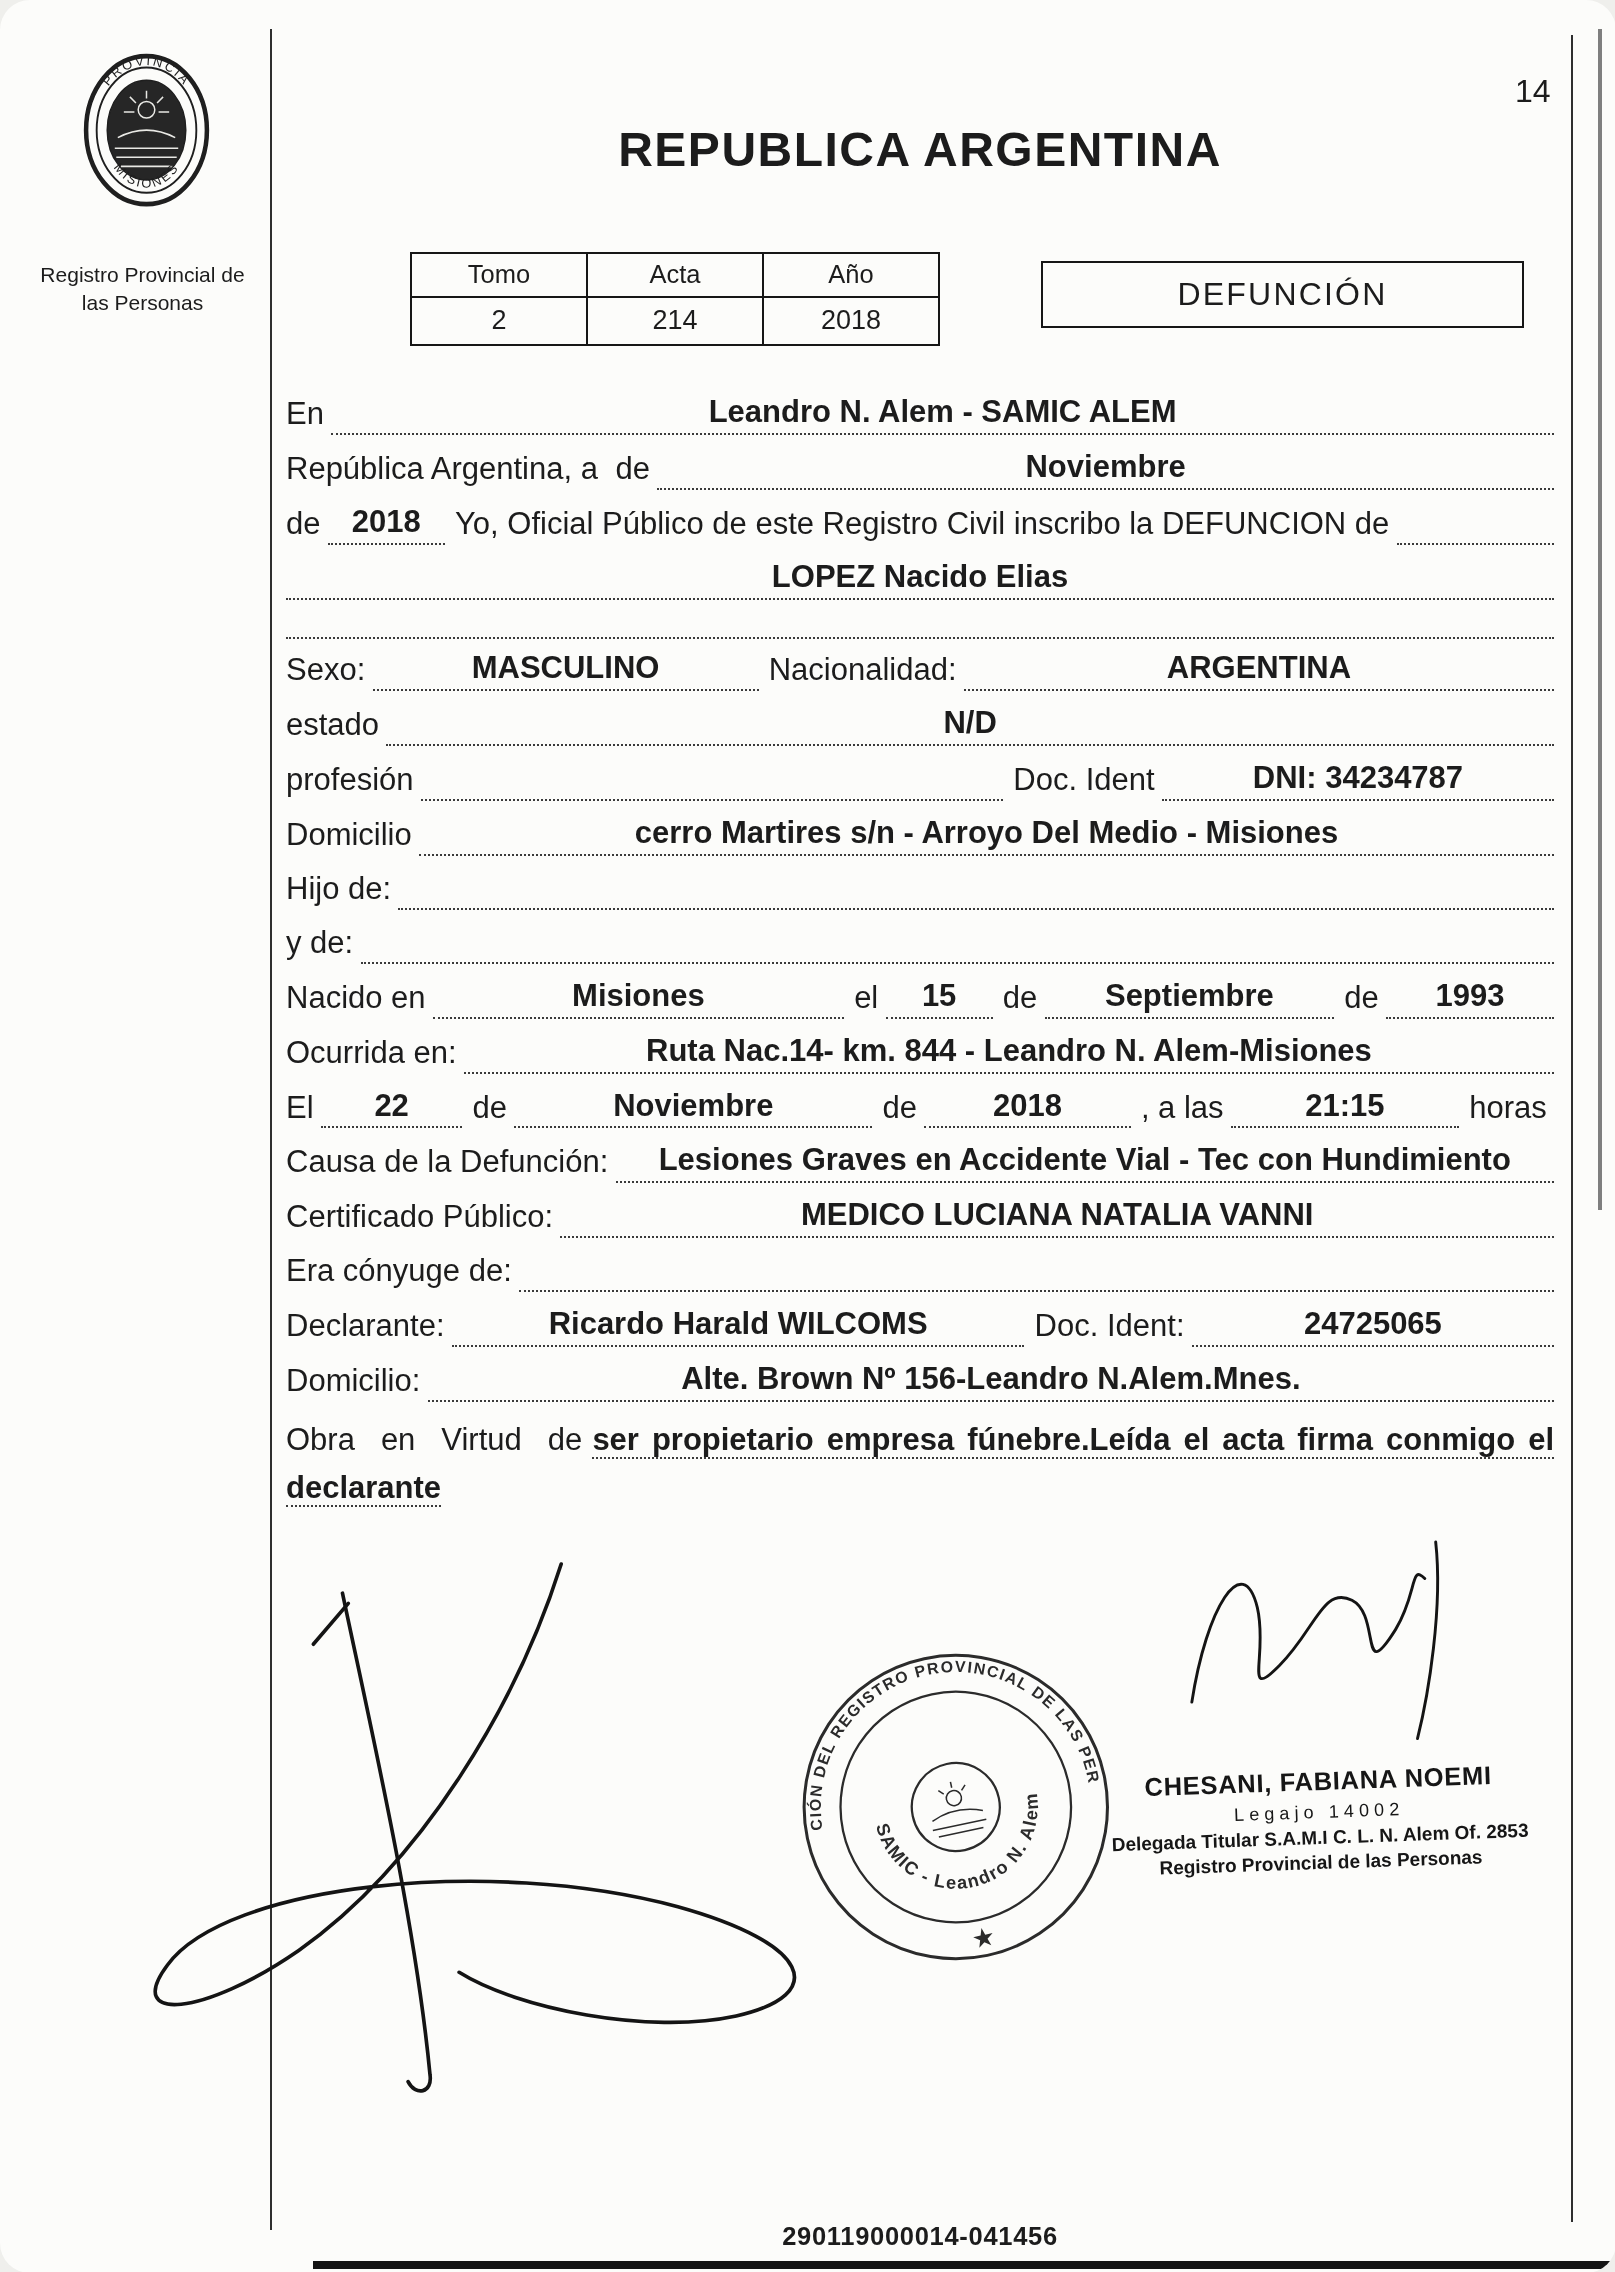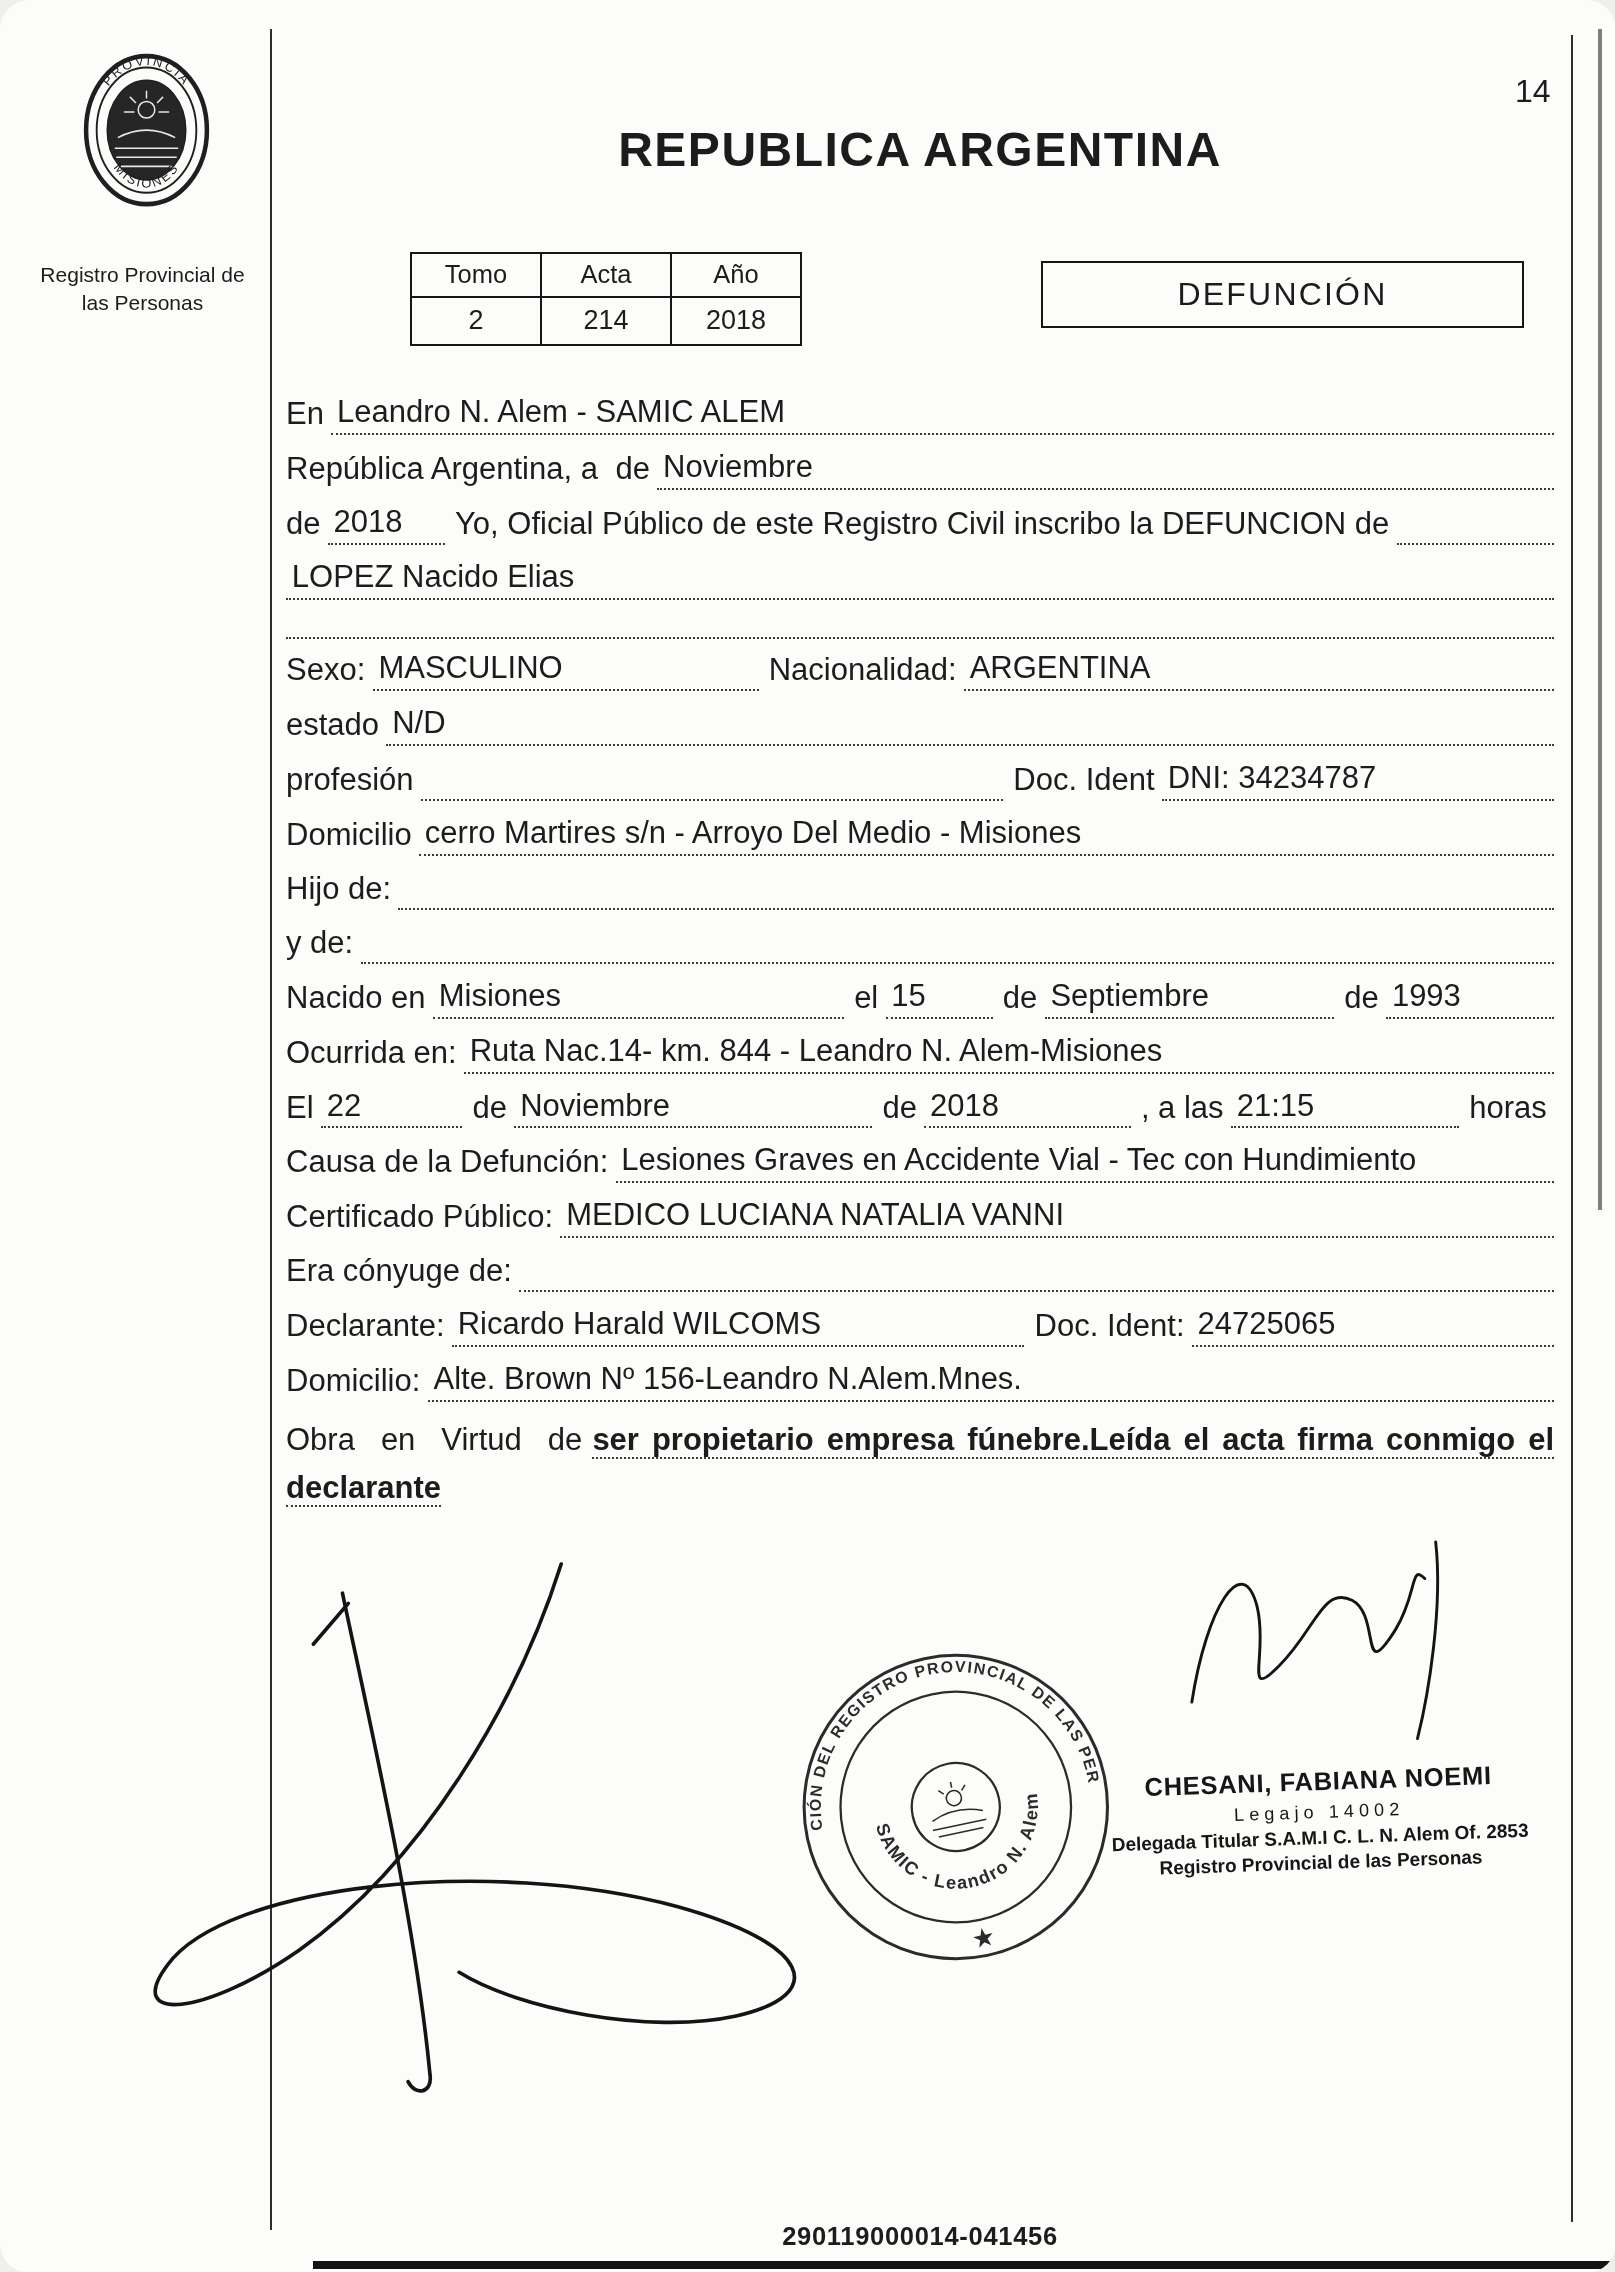--- a/index.html
+++ b/index.html
@@ -31,38 +31,38 @@
   .seal-caption {
     position: absolute; left: 22px; top: 261px; width: 241px;
     text-align: center; font-size: 21px; line-height: 28px;
   }
 
   table.rec-table {
     position: absolute; left: 410px; top: 252px;
     border-collapse: collapse; background: #fcfcfa;
   }
   table.rec-table td {
-    border: 2.2px solid #161616; width: 130px; text-align: center;
+    border: 2.2px solid #161616; width: 176px; text-align: center;
     font-size: 25.5px; padding: 5.8px 0 7.3px;
   }
   table.rec-table tr.vals td { font-size: 27px; padding: 6.6px 0 8.7px; }
 
   .type-box {
     position: absolute; left: 1041px; top: 261px; width: 483px; height: 67px;
     border: 2.9px solid #161616; display: flex; align-items: center; justify-content: center;
     font-size: 32px; letter-spacing: 2.2px;
   }
 
   .form { position: absolute; left: 286px; top: 394px; width: 1268px; font-size: 31px; }
   .row { display: flex; align-items: flex-end; margin-bottom: 14px; min-height: 40px; }
   .lb { white-space: nowrap; padding: 0 7.3px 2.9px 10.2px; }
   .lb:first-child { padding-left: 0; }
   .fl {
-    flex: 1 1 auto; border-bottom: 2.2px dotted #3a3a3a; text-align: left;
-    font-weight: normal; padding: 0 5.8px 2.9px; min-width: 29px;
+    flex: 1 1 auto; border-bottom: 2.2px dotted #3a3a3a; text-align: center;
+    font-weight: bold; padding: 0 5.8px 2.9px; min-width: 29px;
   }
   .row.slim { min-height: 25px; margin-bottom: 11.7px; }
   .obra-block { line-height: 48px; text-align: justify; }
   .obra-lb { word-spacing: 13px; padding-right: 10.2px; }
   .obra-fl { font-weight: bold; border-bottom: 2.2px dotted #3a3a3a; }
 
   .sig-main { position: absolute; left: 80px; top: 1542px; }
   .sig-chesani { position: absolute; left: 1170px; top: 1520px; }
 
   .stamp-wrap { position: absolute; left: 774px; top: 1625px; transform: rotate(-12deg); }

